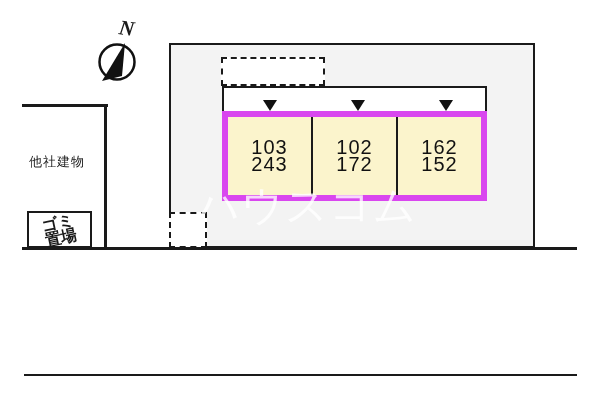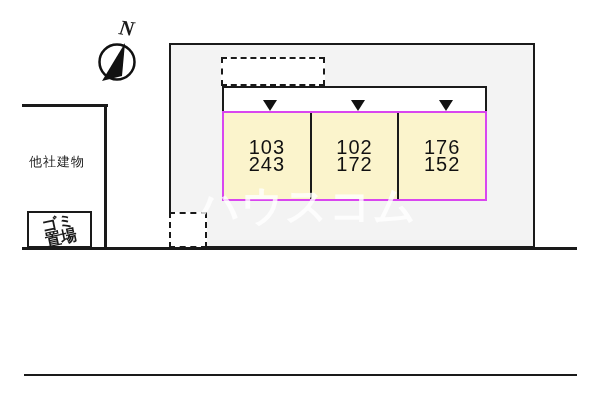--- a/index.html
+++ b/index.html
@@ -15,21 +15,21 @@
   
   .dashed-box{background:#ffffff;border:2px dashed #1a1a1a;box-sizing:border-box;}
   #dashed-top{left:221px;top:57px;width:104px;height:29px;}
   #dashed-bottom{left:169px;top:212px;width:38px;height:36px;}
 
   
   #stall-strip{left:222px;top:86px;width:265px;height:27px;background:#ffffff;border:2px solid #1a1a1a;box-sizing:border-box;}
   .tri-down{width:0;height:0;border-left:7px solid transparent;border-right:7px solid transparent;border-top:11px solid #111111;top:100px;}
 
   
-  #unit-row{left:222px;top:111px;width:265px;height:90px;border:2px solid #d946ef;box-sizing:border-box;display:flex;background:#fbf4cc;}
+  #unit-row{left:222px;top:111px;width:265px;height:90px;border:6px solid #d946ef;box-sizing:border-box;display:flex;background:#fbf4cc;}
   .unit-cell{flex:1;display:flex;flex-direction:column;align-items:center;justify-content:center;
     font-size:20px;line-height:17px;letter-spacing:1px;color:#111111;}
   .unit-cell + .unit-cell{border-left:2px solid #1a1a1a;}
 
   
   #bldg-top-line{left:22px;top:104px;width:86px;height:3px;background:#1a1a1a;}
   #bldg-right-line{left:104px;top:104px;width:3px;height:145px;background:#1a1a1a;}
   #bldg-label{left:29px;top:153px;font-size:13px;font-weight:400;letter-spacing:1px;}
   #garbage-box{left:27px;top:211px;width:65px;height:37px;background:#ffffff;border:2px solid #1a1a1a;box-sizing:border-box;
     display:flex;align-items:center;justify-content:center;}
@@ -39,21 +39,21 @@
   #road-line-top{left:22px;top:247px;width:555px;height:3px;background:#1a1a1a;}
   #road-line-bottom{left:24px;top:374px;width:553px;height:2px;background:#1a1a1a;}
   #road-label{left:283px;top:295px;font-size:19px;letter-spacing:3px;}
 
   
   #compass-svg{left:95px;top:38px;}
   #compass-n{left:119px;top:16px;font-family:"Liberation Serif","DejaVu Serif",serif;
     font-style:italic;font-weight:700;font-size:21px;transform:rotate(8deg);}
 
   
-  #watermark{left:197px;top:178px;font-size:42px;font-weight:700;letter-spacing:1px;
+  #watermark{left:197px;top:178px;font-size:42px;font-weight:400;letter-spacing:1px;
     color:rgba(255,255,255,0.78);white-space:nowrap;z-index:30;}
 
   .z10{z-index:10;} .z20{z-index:20;}
 </style>
 </head>
 <body>
 
 <div id="canvas">
 
   <div class="abs" id="compass-n">N</div>
@@ -75,21 +75,21 @@
   <div class="abs z10" id="unit-row">
     <div class="unit-cell">
       <span>103</span>
       <span>243</span>
     </div>
     <div class="unit-cell">
       <span>102</span>
       <span>172</span>
     </div>
     <div class="unit-cell">
-      <span>176</span>
+      <span>162</span>
       <span>152</span>
     </div>
   </div>
 
   <div class="abs" id="bldg-top-line"></div>
   <div class="abs" id="bldg-right-line"></div>
   <div class="abs" id="bldg-label">他社建物</div>
   <div class="abs z10" id="garbage-box">
     <div id="garbage-label">
       <span>ゴミ</span><br>

